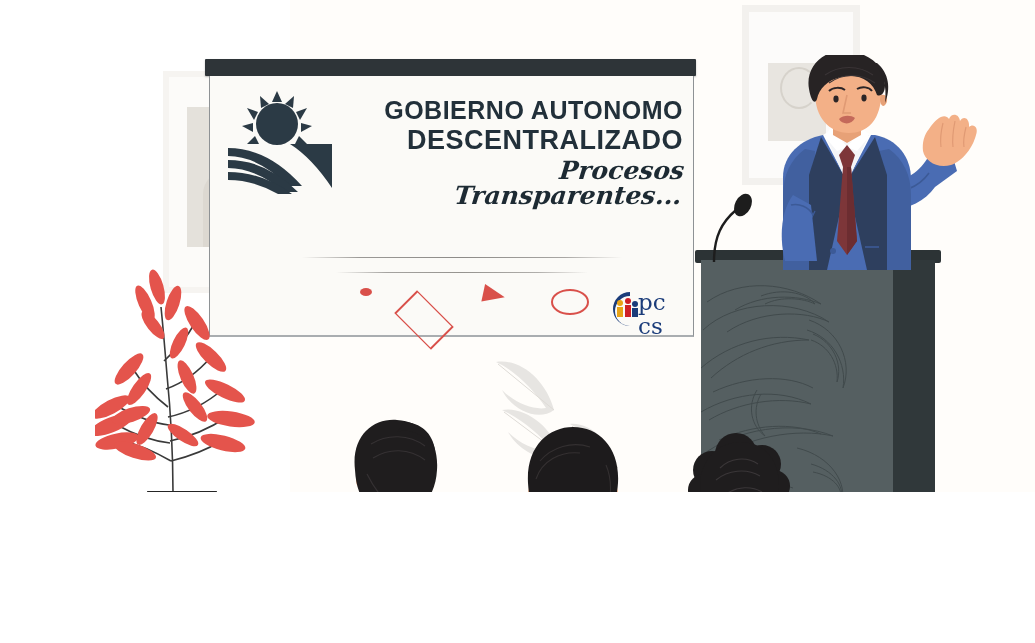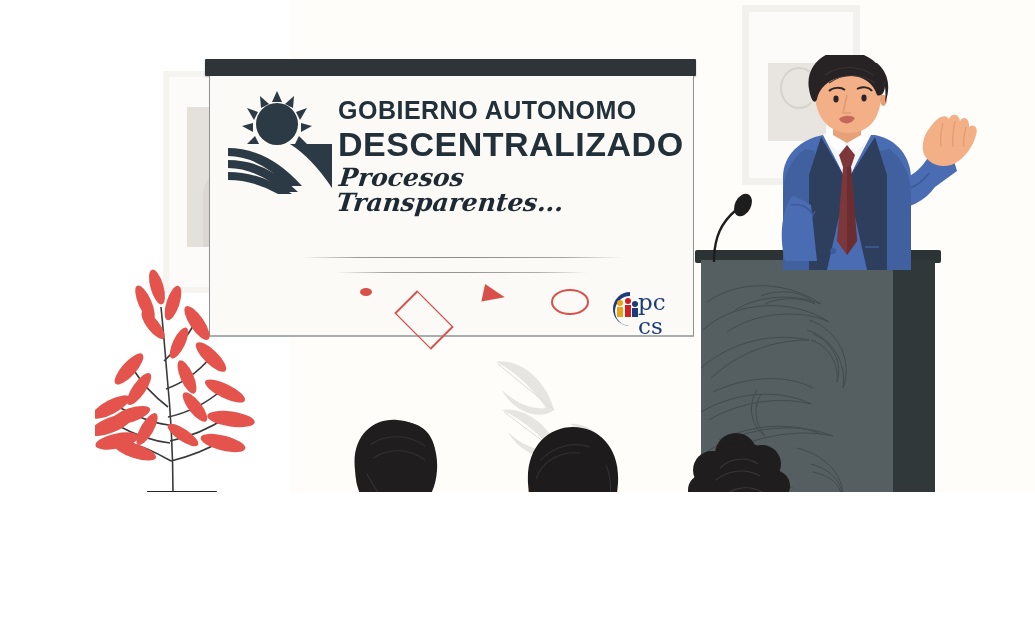--- a/index.html
+++ b/index.html
@@ -1,19 +1,20 @@
 <!DOCTYPE html>
 <html><head>
 <meta charset="utf-8">
 <style>
   html,body{margin:0;padding:0;background:#ffffff;}
   body{font-family:"Liberation Sans",sans-serif;}
   #scene{
     position:relative;width:1035px;height:492px;overflow:hidden;
     background:#fffefb;
+    text-align:right;
   }
   
   .bg-left{position:absolute;left:0;top:0;width:290px;height:643px;background:#ffffff;}
   .bg-main{position:absolute;left:0;top:0;width:1035px;height:643px;background:#fffdfa;}
   .floor-line{position:absolute;left:0;top:521px;width:1035px;height:1px;background:#d8d6d2;}
 
   
   .frame{position:absolute;background:#f5f3f0;}
   .frame .mat{position:absolute;background:#fbfaf8;}
   .frame .art{position:absolute;background:#e3e0da;}
@@ -38,21 +39,21 @@
       background:#fbfaf7;border-left:1px solid #8e9295;border-right:1px solid #8e9295;
       border-bottom:2px solid #a9adb0;}
 
   
   #gad-logo{position:absolute;left:18px;top:12px;width:108px;height:108px;}
   
   #slide-title{position:absolute;left:128px;top:22px;width:345px;}
   .t-line{font-weight:bold;color:#22303a;letter-spacing:.5px;line-height:1;
       font-family:"Liberation Sans",sans-serif;}
   #t1{font-size:25px;}
-  #t2{font-size:34px;margin-top:4px;}
+  #t2{font-size:27px;margin-top:4px;}
   #t3{font-size:25px;margin-top:4px;color:#1d2a33;font-style:italic;
       font-family:"DejaVu Serif",serif;letter-spacing:0px;transform:skewX(-6deg);
       transform-origin:left center;}
 
   
   .divider{position:absolute;height:1px;}
   #div1{left:92px;top:181px;width:320px;
       background:linear-gradient(90deg,rgba(190,188,185,0) 0%,#9b9996 18%,#8d8b88 50%,#a8a6a3 82%,rgba(190,188,185,0) 100%);}
   #div2{left:126px;top:196px;width:252px;
       background:linear-gradient(90deg,rgba(190,188,185,0) 0%,#a5a3a0 20%,#95938f 50%,#b0aeab 80%,rgba(190,188,185,0) 100%);}

